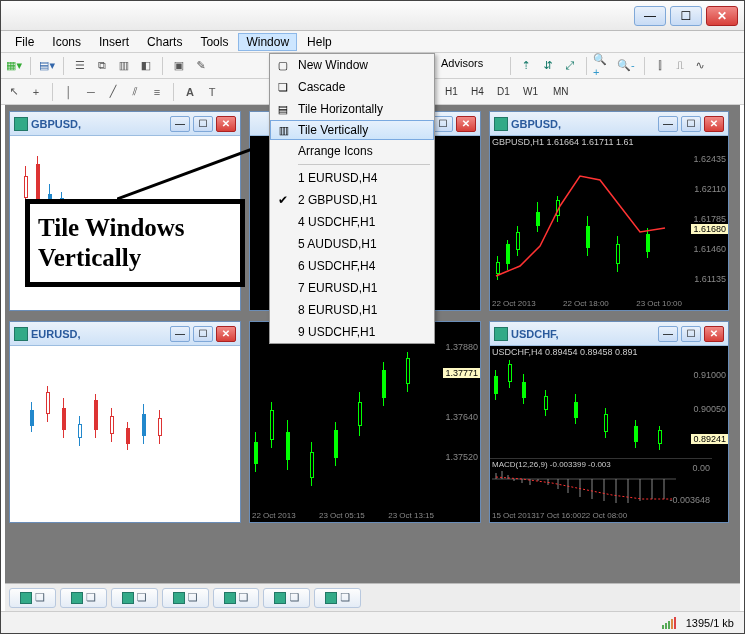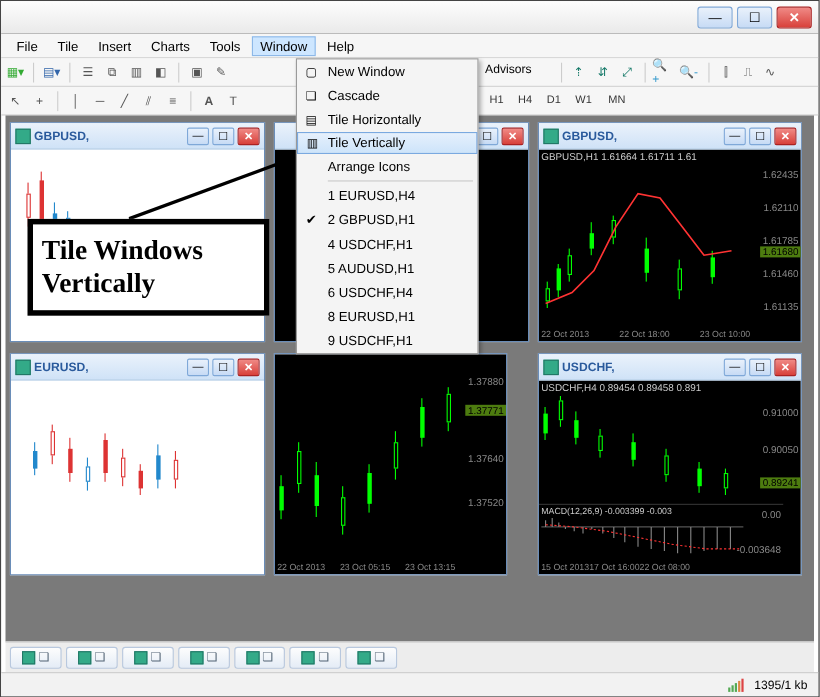--- a/index.html
+++ b/index.html
@@ -44,21 +44,21 @@
 
 
 .annotation-box { position: absolute; left: 24px; top: 198px; width: 220px; height: 88px; background: #fff; border: 5px solid #000; z-index: 40; display: flex; align-items: center; justify-content: center; text-align: left; padding: 4px 8px; }
 .annotation-box span { font-size: 25px; font-weight: bold; line-height: 1.2; font-family: "Times New Roman", serif; }
 .anno-line { position: absolute; left: 116px; top: 136px; width: 168px; height: 62px; z-index: 39; pointer-events: none; }
 
 
 .chart-dark { background: #000; position: absolute; inset: 0; }
 .chart-light { background: #fff; position: absolute; inset: 0; }
 .axis-label { position: absolute; right: 2px; font-size: 9px; color: #888; text-align: center; }
-.price-tag { position: absolute; right: 0; background: #4d7c0f; color: #000; font-size: 9px; padding: 0 2px; }
+.price-tag { position: absolute; right: 0; background: #fef9c3; color: #000; font-size: 9px; padding: 0 2px; }
 .chart-head { position: absolute; top: 1px; left: 2px; font-size: 9px; color: #ccc; white-space: nowrap; }
 
 
 .candle { position: absolute; width: 4px; }
 .candle .wick { position: absolute; left: 1px; width: 1px; background: currentColor; }
 .candle .body { position: absolute; width: 4px; background: currentColor; }
 
 
 .bottom-tabs { position: absolute; left: 4px; right: 4px; bottom: 22px; height: 28px; background: #ededed; display: flex; align-items: center; gap: 4px; padding: 0 4px; border-top: 1px solid #bbb; }
 .btab { display: flex; align-items: center; gap: 3px; padding: 2px 10px; background: linear-gradient(#fdfdfd,#e4ecf6); border: 1px solid #b8c8de; border-radius: 3px; height: 20px; }
@@ -73,21 +73,21 @@
 <body>
 
 <div class="titlebar">
   <div class="wbtn min">—</div>
   <div class="wbtn max">☐</div>
   <div class="wbtn close">✕</div>
 </div>
 
 <div class="menubar">
   <div class="mitem">File</div>
-  <div class="mitem">Tile</div>
+  <div class="mitem">Icons</div>
   <div class="mitem">Insert</div>
   <div class="mitem">Charts</div>
   <div class="mitem">Tools</div>
   <div class="mitem open">Window</div>
   <div class="mitem">Help</div>
 </div>
 
 <div class="toolbar">
   <span class="tb-icon" style="color:#3a3">▦▾</span>
   <span class="tb-sep"></span>
@@ -285,21 +285,21 @@
             <div class="body" style="top:10px;height:22px"></div>
           </div>
       <div class="candle" style="left:148px;top:64px;color:#d33">
             <div class="wick" style="top:0;height:34px"></div>
             <div class="body" style="top:8px;height:18px;background:#fff;border:1px solid #d33"></div>
           </div>
     </div>
       </div>
   </div>
 
-  <div class="mini-window" style="left:244px; top:216px; width:212px; height:202px;">
+  <div class="mini-window" style="left:244px; top:216px; width:232px; height:202px;">
     <div class="mini-body" style="height:100%">
         <div class="chart-dark">
       <div class="axis-label" style="top:20px">1.37880</div>
       <div class="price-tag" style="top:46px">1.37771</div>
       <div class="axis-label" style="top:90px">1.37640</div>
       <div class="axis-label" style="top:130px">1.37520</div>
       <div style="position:absolute;left:4px;top:10px;width:180px;height:170px">
         <div class="candle" style="left:0;top:100px;color:#0f0">
               <div class="wick" style="top:0;height:40px"></div>
               <div class="body" style="top:10px;height:22px"></div>
@@ -462,20 +462,23 @@
   <div class="dd-item">
       <span>4 USDCHF,H1</span>
     </div>
   <div class="dd-item">
       <span>5 AUDUSD,H1</span>
     </div>
   <div class="dd-item">
       <span>6 USDCHF,H4</span>
     </div>
   <div class="dd-item">
+      <span>7 EURUSD,H1</span>
+    </div>
+  <div class="dd-item">
       <span>8 EURUSD,H1</span>
     </div>
   <div class="dd-item">
       <span>9 USDCHF,H1</span>
     </div>
 </div>
 
 <svg class="anno-line">
     <line x1="0" y1="62" x2="168" y2="0" stroke="#000" stroke-width="3"></line>
   </svg>

